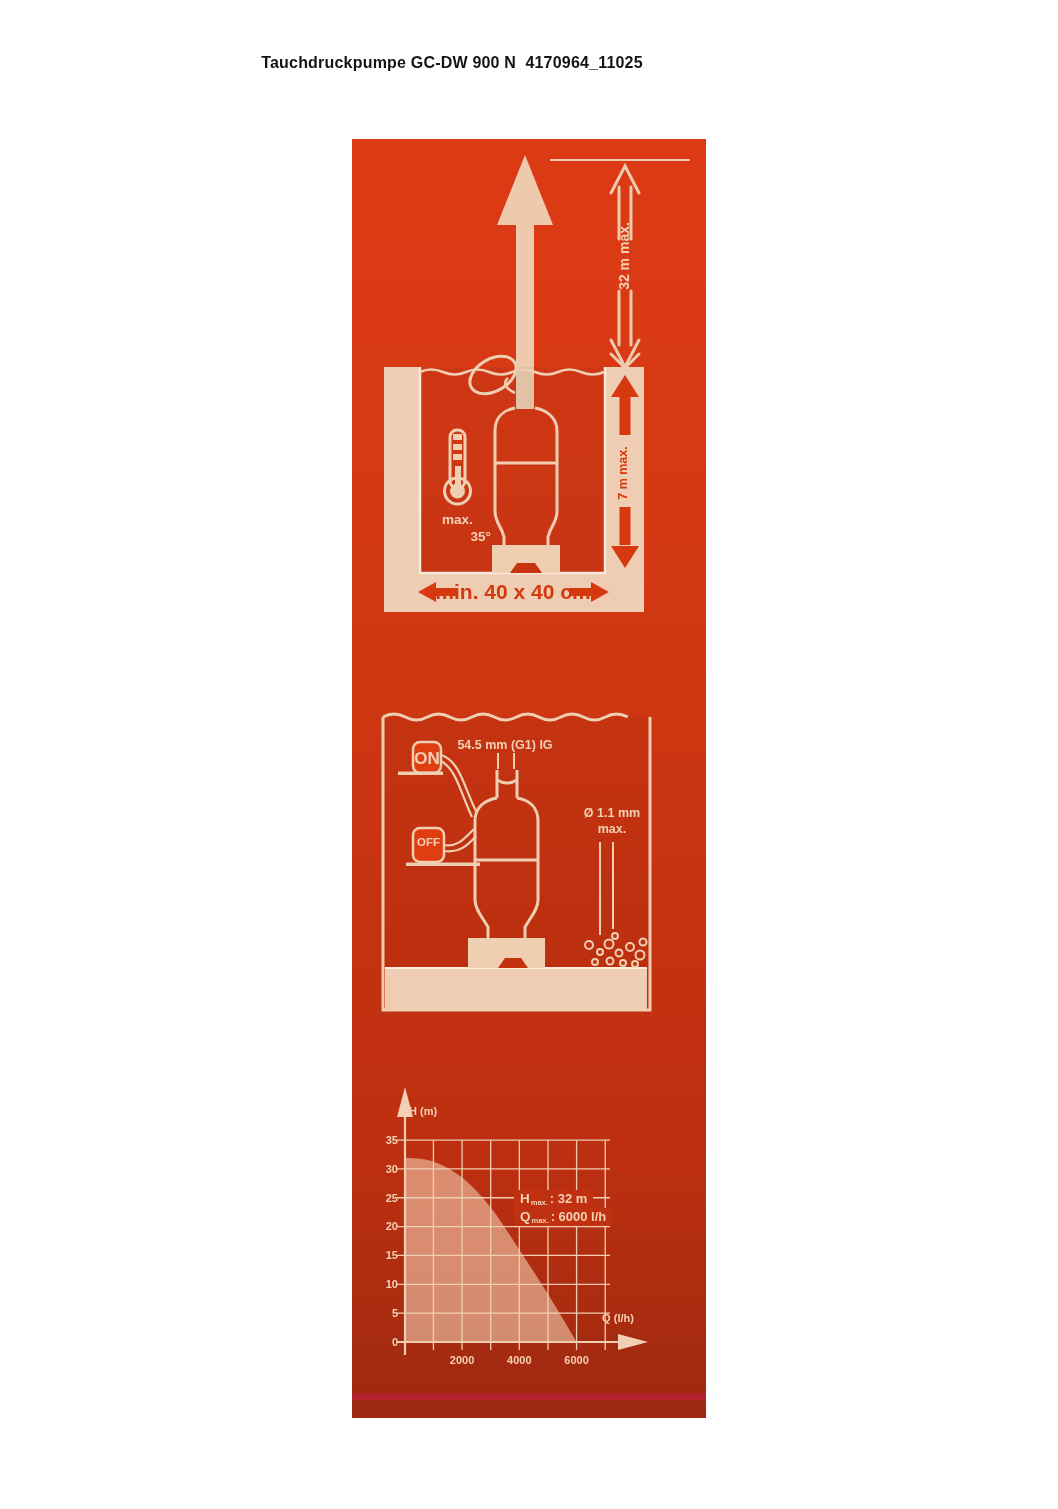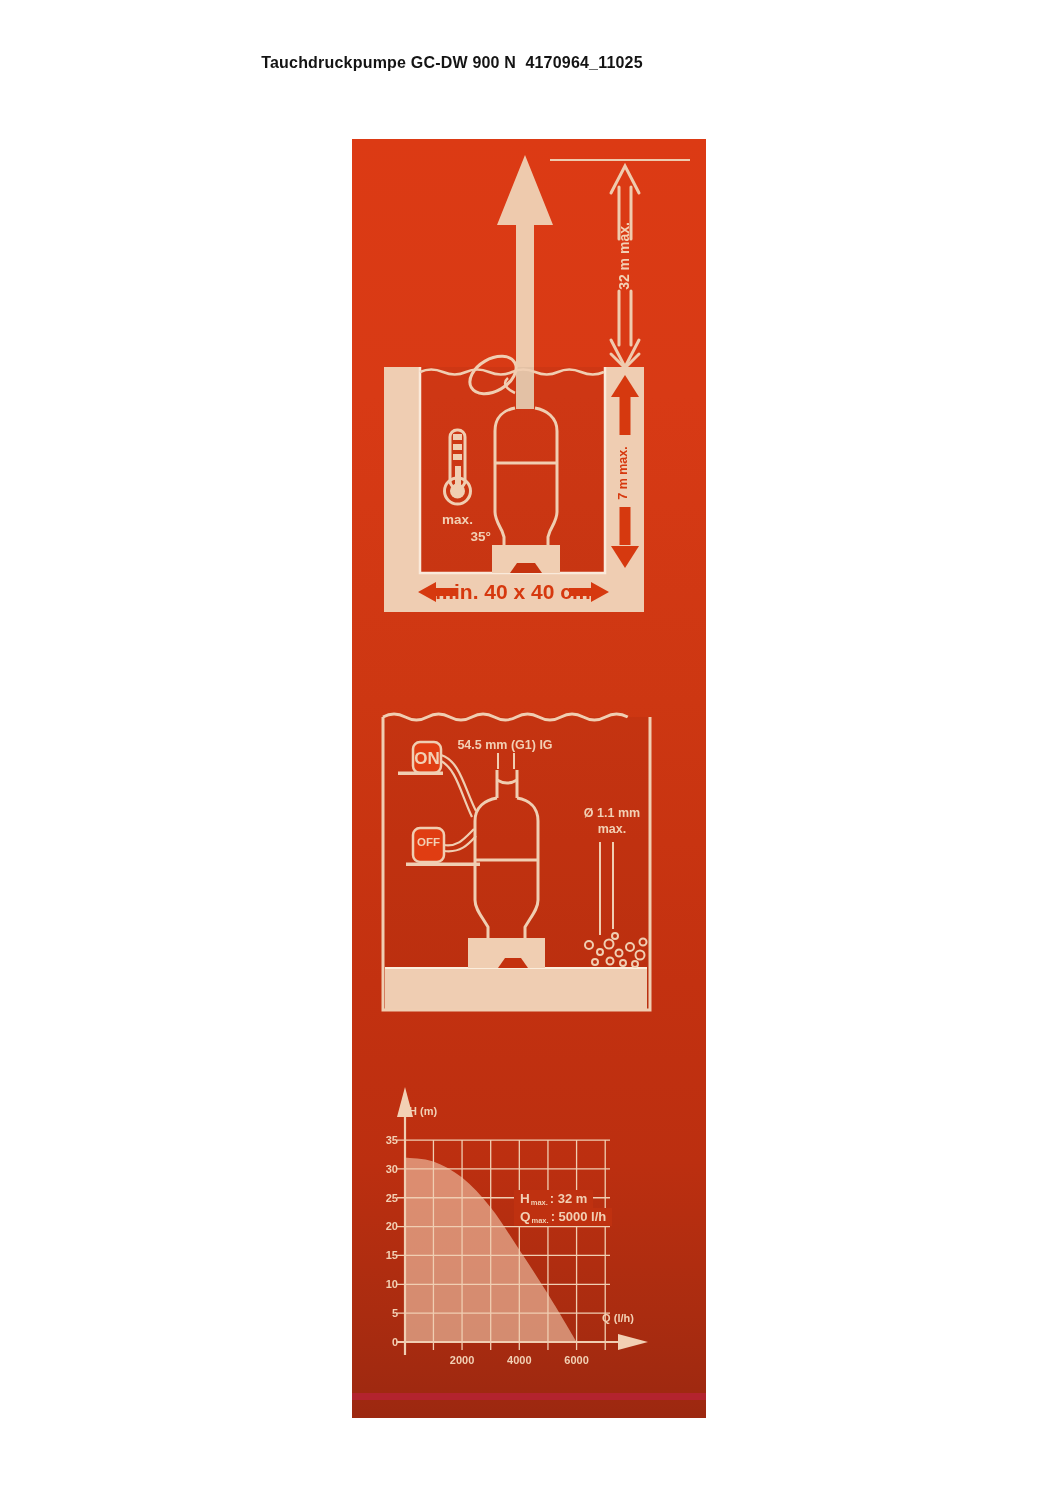--- a/index.html
+++ b/index.html
@@ -200,18 +200,18 @@
 
   <div class="ann">
     <div class="ann-row">
       <span class="ann-sym">H</span>
         <span class="ann-sub">max.</span>
         <span class="ann-val">: 32 m</span>
     </div>
     <div class="ann-row">
       <span class="ann-sym">Q</span>
         <span class="ann-sub">max.</span>
-        <span class="ann-val">: 5000 l/h</span>
+        <span class="ann-val">: 6000 l/h</span>
     </div>
   </div>
 
   <div class="accent-strip"></div>
 </div>
 
 </body></html>

